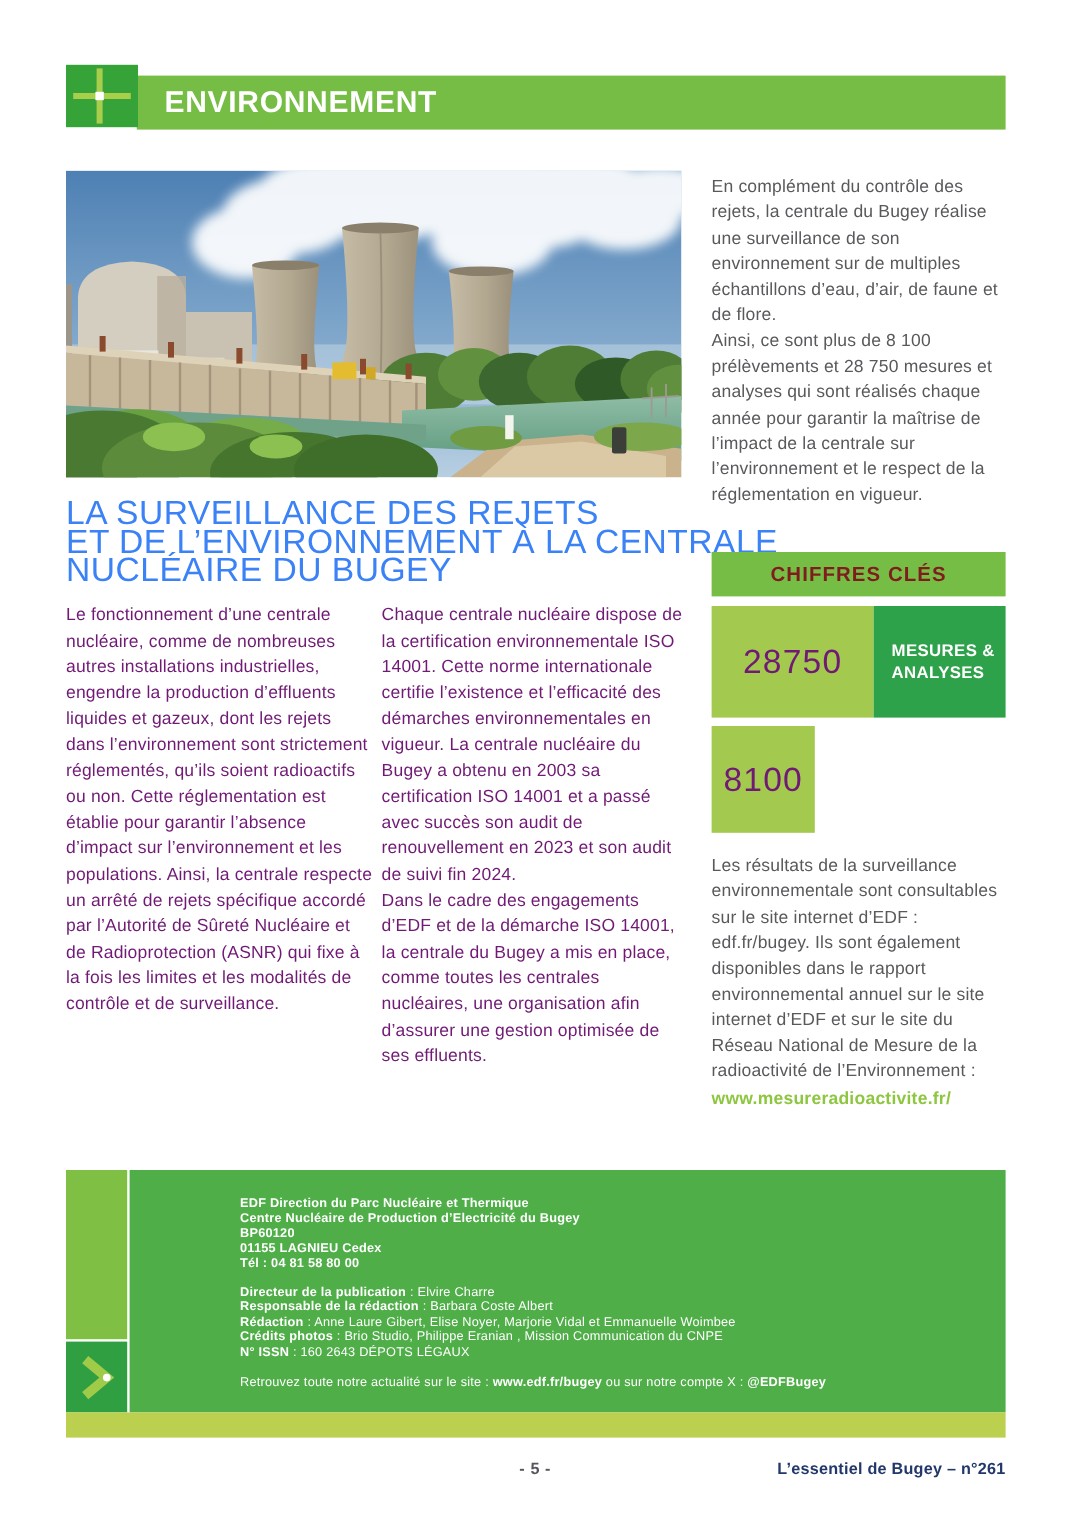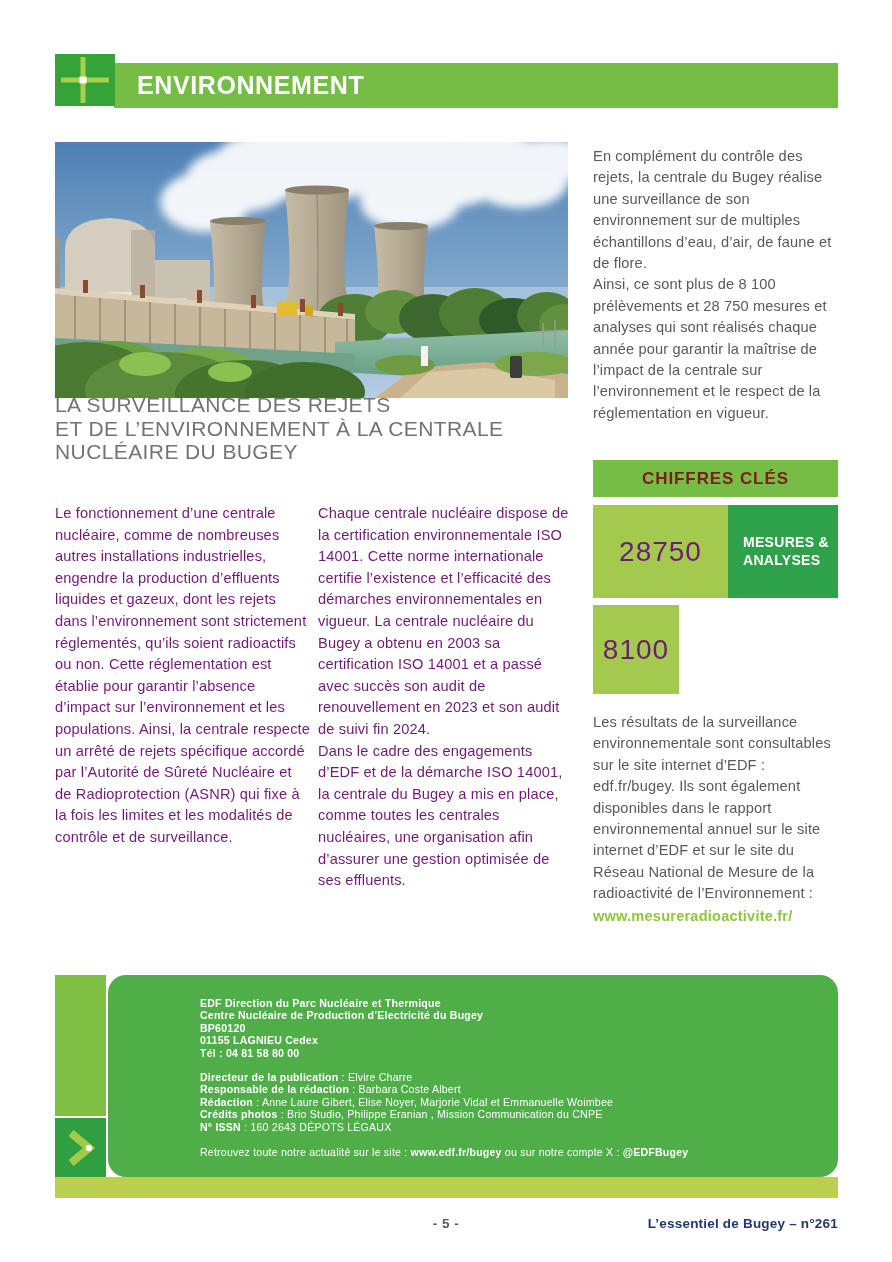--- a/index.html
+++ b/index.html
@@ -9,21 +9,21 @@
   
   .header-band { position:absolute; left:114px; top:63px; width:724px; height:45px; background:#76bd45; display:flex; align-items:center; }
   .header-title { color:#ffffff; font-size:25px; font-weight:bold; letter-spacing:0.6px; margin-left:23px; }
   .header-icon-box { position:absolute; left:55px; top:54px; width:60px; height:52px; background:#36a339; }
 
   
   .photo-frame { position:absolute; left:55px; top:142px; width:513px; height:256px; overflow:hidden; }
   .photo-frame svg { display:block; }
 
   
-  .article-heading { position:absolute; left:55px; top:393px; color:#737373; font-size:21px; line-height:23.5px; letter-spacing:0.4px; font-weight:400; }
+  .article-heading { position:absolute; left:55px; top:416px; color:#3b82f6; font-size:28px; line-height:23.5px; letter-spacing:0.4px; font-weight:400; }
   .body-col { position:absolute; top:503px; color:#701a75; font-size:14.6px; line-height:21.6px; letter-spacing:0.15px; }
   .body-col p + p { margin-top:0; }
   .col-1 { left:55px;  width:256px; }
   .col-2 { left:318px; width:256px; }
 
   
   .sidebar-intro { position:absolute; left:593px; top:146px; width:243px; color:#58595c; font-size:14.6px; line-height:21.4px; letter-spacing:0.15px; }
   .chiffres-bar { position:absolute; left:593px; top:460px; width:245px; height:37px; background:#76bd45; display:flex; align-items:center; justify-content:center; }
   .chiffres-bar span { color:#7f1d1d; font-weight:bold; font-size:17px; letter-spacing:0.9px; }
   .stat-row { position:absolute; left:593px; width:245px; display:flex; }
@@ -33,21 +33,21 @@
   .stat-row-1 .stat-value { width:135px; }
   .stat-row-2 .stat-value { width:86px; }
   .stat-label { background:#2ea24a; color:#fff; font-weight:bold; font-size:14px; line-height:17.5px; letter-spacing:0.3px; display:flex; align-items:center; padding-left:15px; padding-right:6px; flex:1; }
   .results-block { position:absolute; left:593px; top:712px; width:245px; color:#58595c; font-size:14.6px; line-height:21.4px; letter-spacing:0.15px; }
   .results-link { display:block; margin-top:1px; color:#8dc63f; font-weight:bold; font-size:14.6px; text-decoration:none; letter-spacing:0.2px; }
 
   
   .footer-block { position:absolute; left:55px; top:975px; width:783px; height:202px; }
   .footer-rail-top { position:absolute; left:0; top:0; width:51px; height:141px; background:#7fc044; }
   .footer-rail-bottom { position:absolute; left:0; top:143px; width:51px; height:59px; background:#2f9f41; display:flex; align-items:center; justify-content:center; }
-  .footer-main { position:absolute; left:53px; top:0; width:730px; height:202px; background:#4fae48; color:#ffffff; padding:22px 20px 0 92px; font-size:10.6px; line-height:12.4px; letter-spacing:0.2px;border-radius:18px; }
+  .footer-main { position:absolute; left:53px; top:0; width:730px; height:202px; background:#4fae48; color:#ffffff; padding:22px 20px 0 92px; font-size:10.6px; line-height:12.4px; letter-spacing:0.2px; }
   .footer-address { font-weight:bold; }
   .footer-credits { margin-top:12px; }
   .credit-label { font-weight:bold; }
   .footer-site { margin-top:13px; }
   .footer-site a { color:#ffffff; font-weight:bold; text-decoration:none; }
   .footer-bottom-bar { position:absolute; left:0; top:202px; width:783px; height:21px; background:#bcd050; }
 
   
   .page-number { position:absolute; left:0; right:0; top:1216px; text-align:center; color:#55565e; font-size:13.5px; font-weight:bold; letter-spacing:0.5px; }
   .edition-label { position:absolute; right:54px; top:1216px; color:#23386a; font-size:13.5px; font-weight:bold; letter-spacing:0.2px; }

